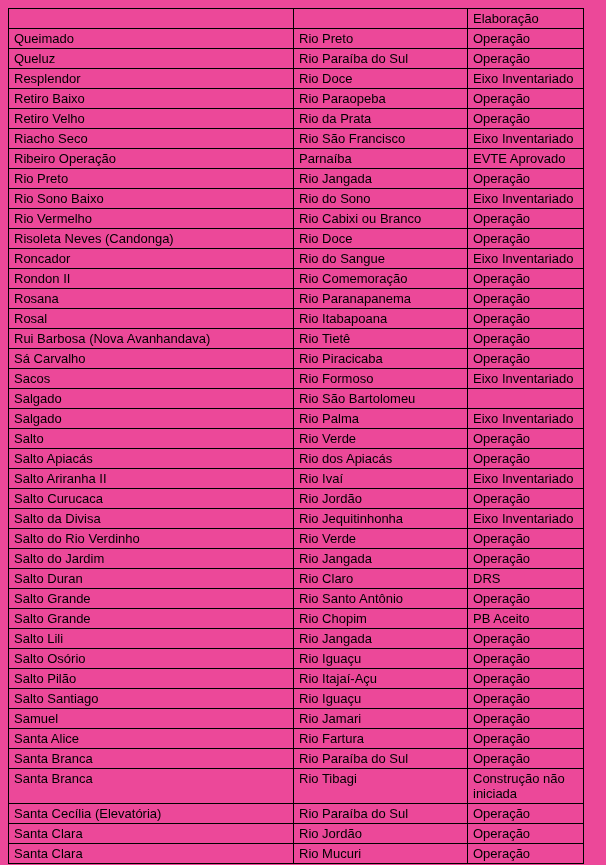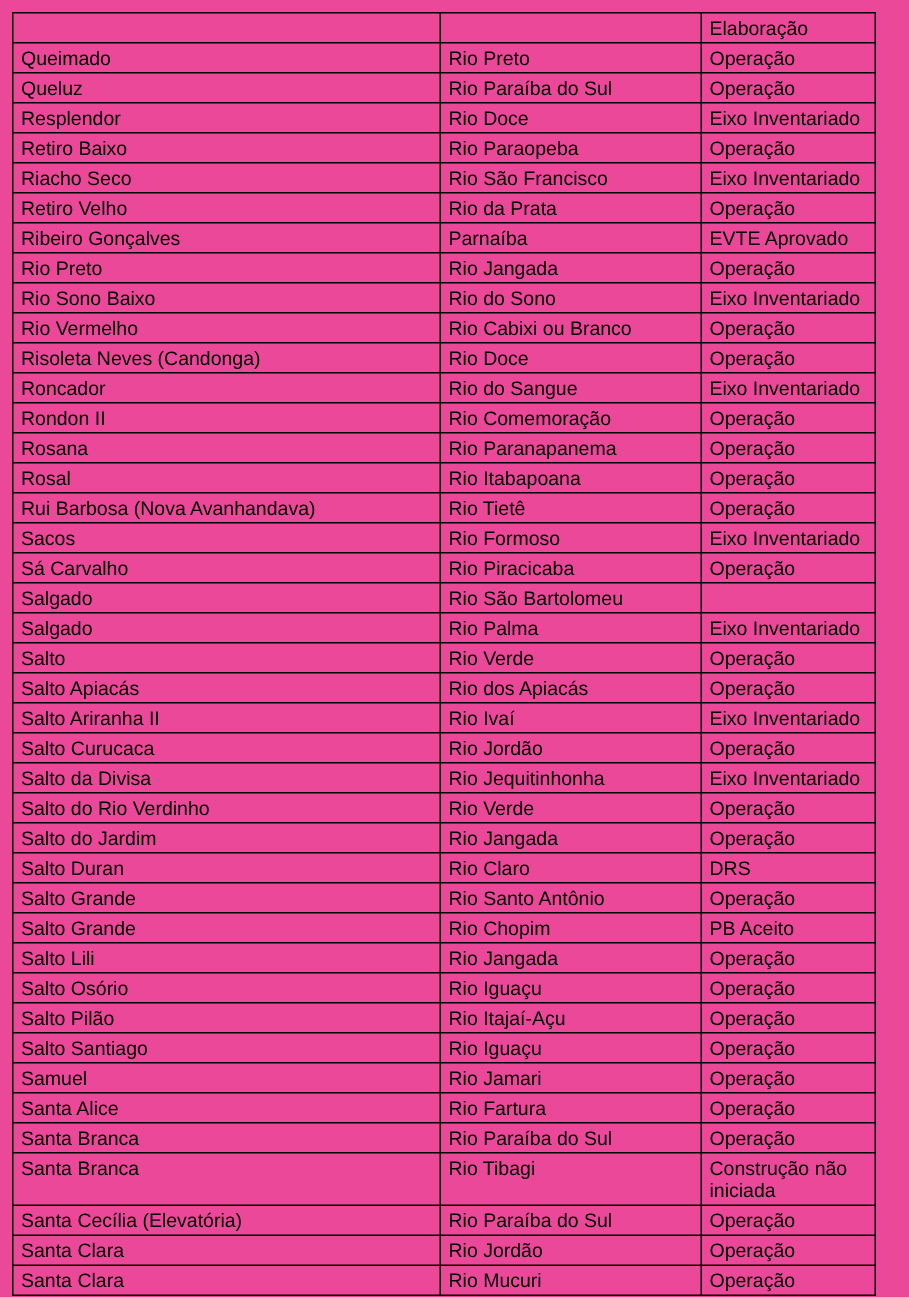--- a/index.html
+++ b/index.html
@@ -77,31 +77,31 @@
           <td class="col-name">Resplendor</td>
           <td class="col-river">Rio Doce</td>
           <td class="col-status">Eixo Inventariado</td>
         </tr>
         <tr>
           <td class="col-name">Retiro Baixo</td>
           <td class="col-river">Rio Paraopeba</td>
           <td class="col-status">Operação</td>
         </tr>
         <tr>
+          <td class="col-name">Retiro Velho</td>
+          <td class="col-river">Rio da Prata</td>
+          <td class="col-status">Operação</td>
+        </tr>
+        <tr>
           <td class="col-name">Riacho Seco</td>
           <td class="col-river">Rio São Francisco</td>
           <td class="col-status">Eixo Inventariado</td>
         </tr>
         <tr>
-          <td class="col-name">Retiro Velho</td>
-          <td class="col-river">Rio da Prata</td>
-          <td class="col-status">Operação</td>
-        </tr>
-        <tr>
-          <td class="col-name">Ribeiro Gonçalves</td>
+          <td class="col-name">Ribeiro Operação</td>
           <td class="col-river">Parnaíba</td>
           <td class="col-status">EVTE Aprovado</td>
         </tr>
         <tr>
           <td class="col-name">Rio Preto</td>
           <td class="col-river">Rio Jangada</td>
           <td class="col-status">Operação</td>
         </tr>
         <tr>
           <td class="col-name">Rio Sono Baixo</td>
@@ -137,28 +137,28 @@
           <td class="col-name">Rosal</td>
           <td class="col-river">Rio Itabapoana</td>
           <td class="col-status">Operação</td>
         </tr>
         <tr>
           <td class="col-name">Rui Barbosa (Nova Avanhandava)</td>
           <td class="col-river">Rio Tietê</td>
           <td class="col-status">Operação</td>
         </tr>
         <tr>
+          <td class="col-name">Sá Carvalho</td>
+          <td class="col-river">Rio Piracicaba</td>
+          <td class="col-status">Operação</td>
+        </tr>
+        <tr>
           <td class="col-name">Sacos</td>
           <td class="col-river">Rio Formoso</td>
           <td class="col-status">Eixo Inventariado</td>
-        </tr>
-        <tr>
-          <td class="col-name">Sá Carvalho</td>
-          <td class="col-river">Rio Piracicaba</td>
-          <td class="col-status">Operação</td>
         </tr>
         <tr>
           <td class="col-name">Salgado</td>
           <td class="col-river">Rio São Bartolomeu</td>
           <td class="col-status no-right-border"></td>
         </tr>
         <tr>
           <td class="col-name">Salgado</td>
           <td class="col-river">Rio Palma</td>
           <td class="col-status">Eixo Inventariado</td>

